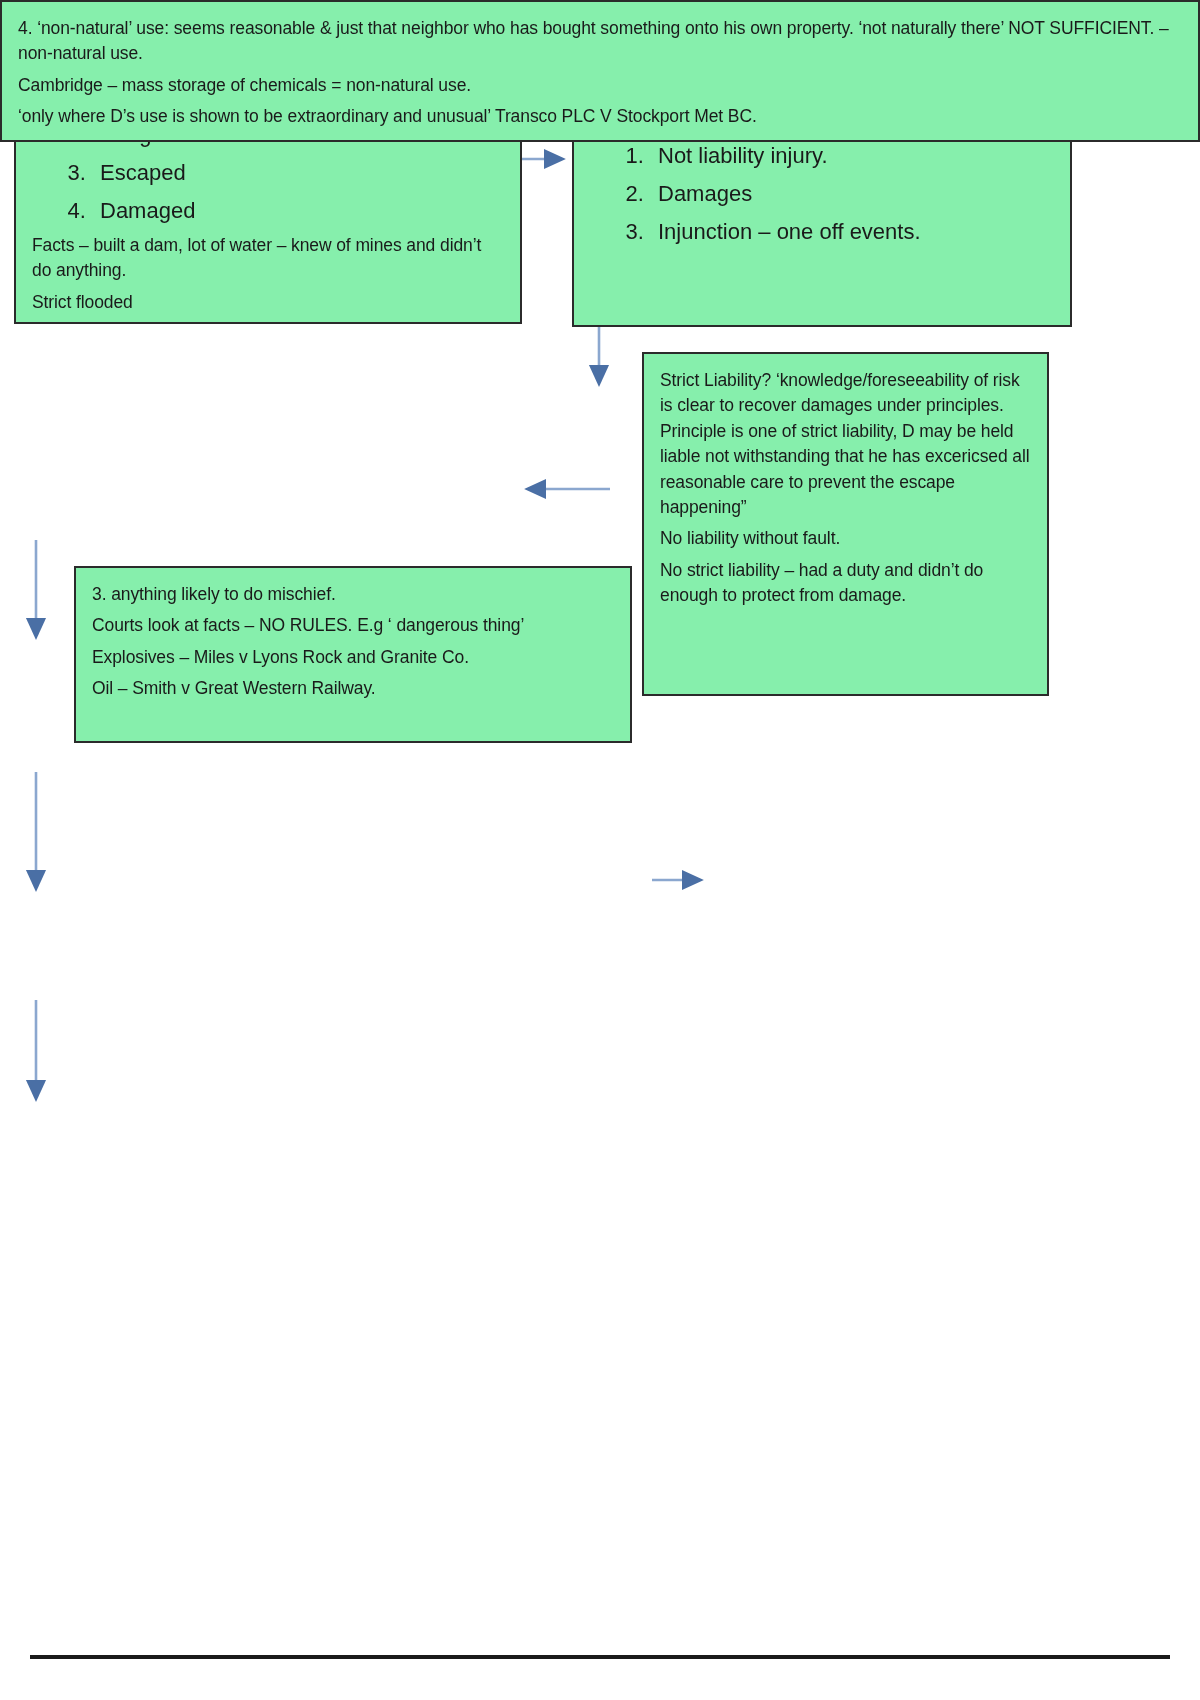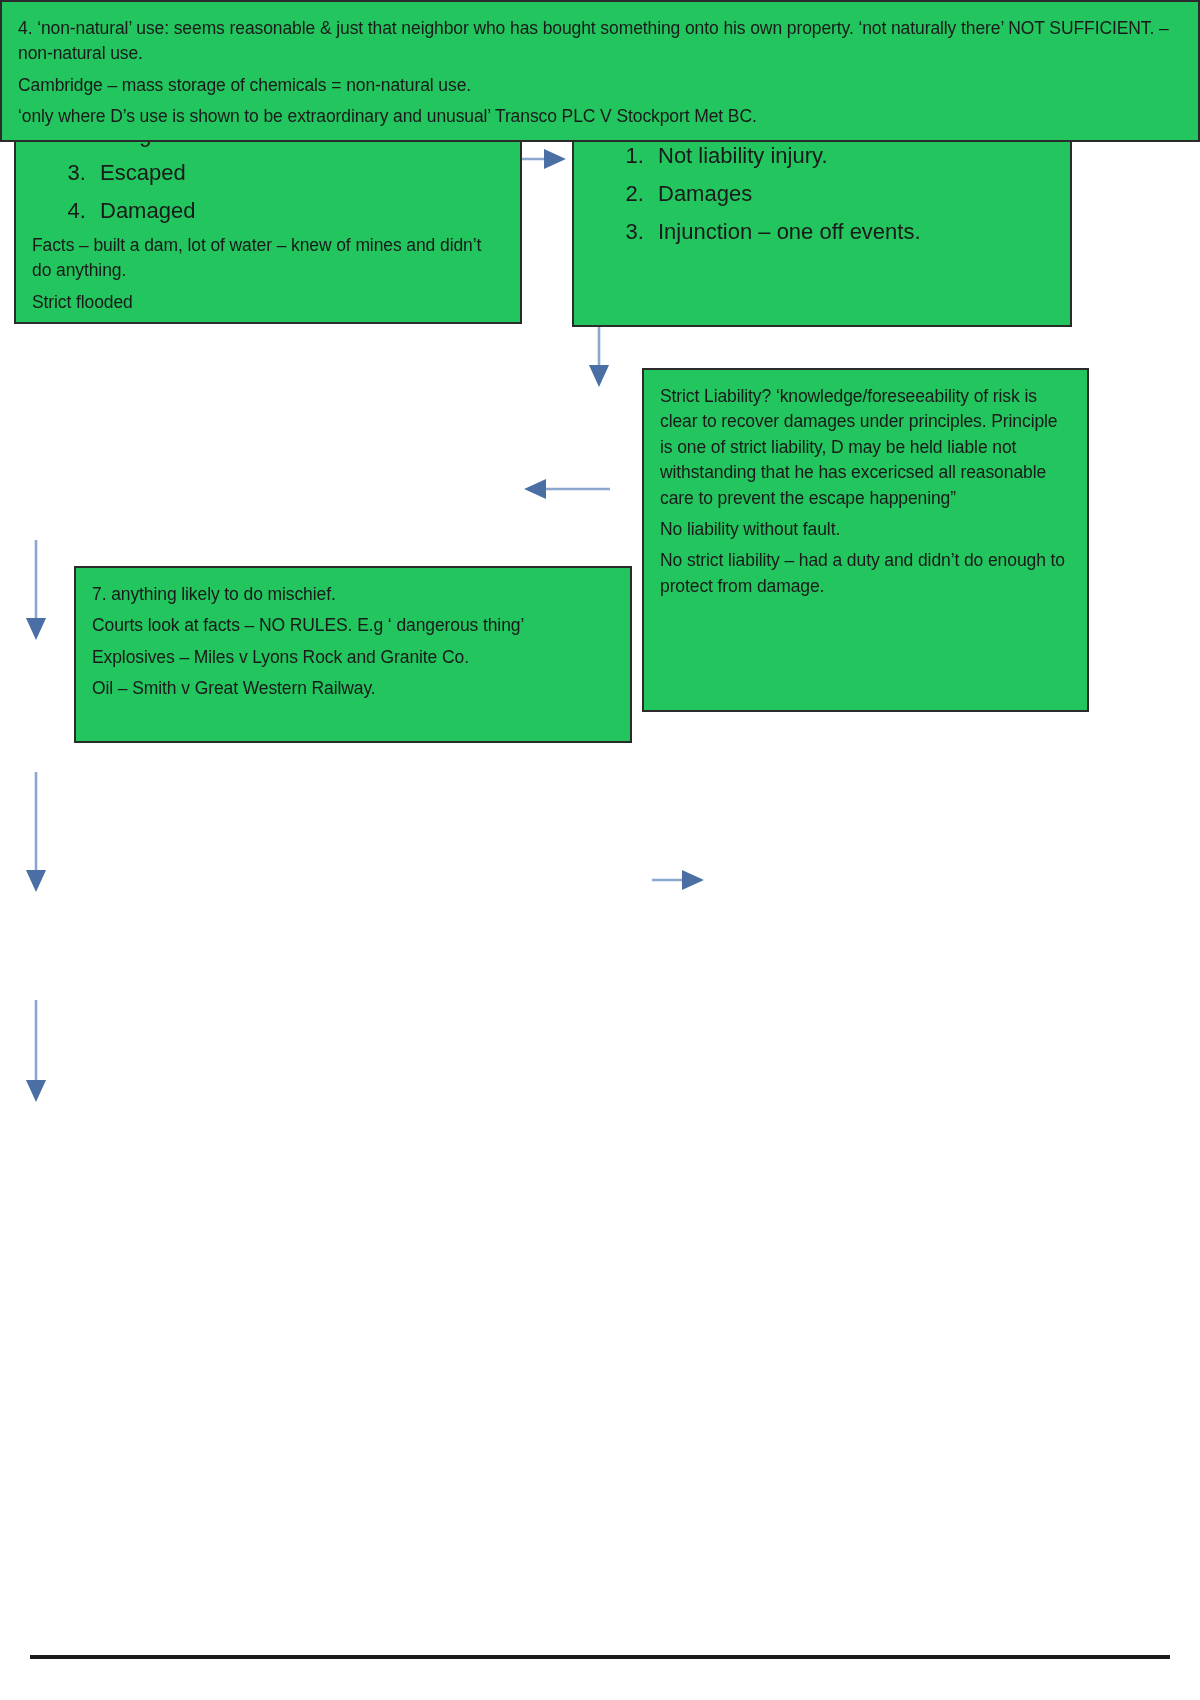--- a/index.html
+++ b/index.html
@@ -15,21 +15,21 @@
     position: relative;
     width: 1200px;
     height: 1700px;
     background: #ffffff;
     overflow: hidden;
   }
   .box {
     position: absolute;
     box-sizing: border-box;
     border: 2px solid #2b2b2b;
-    background: #22c55e;
+    background: #86efac;
     padding: 14px 16px 10px 16px;
     z-index: 3;
   }
   .line {
     margin: 0 0 6px 0;
     font-size: 17.5px;
     line-height: 1.45;
     letter-spacing: -0.1px;
     white-space: pre-wrap;
   }
@@ -64,21 +64,21 @@
     top: 1655px;
     width: 1140px;
     height: 4px;
     background: #1a1a1a;
     z-index: 2;
   }
 
   
   #box-rylands   { left: 14px;  top: 34px;  width: 508px;  height: 290px; }
   #box-whosue    { left: 572px; top: 30px;  width: 500px;  height: 297px; }
-  #box-strict    { left: 642px; top: 368px; width: 447px;  height: 344px; }
+  #box-strict    { left: 642px; top: 352px; width: 407px;  height: 344px; }
   #box-bought    { left: 20px;  top: 392px; width: 484px;  height: 137px; }
   #box-mischief  { left: 74px;  top: 566px; width: 558px;  height: 177px; }
   #box-escapes   { left: 58px;  top": 0;    }
   #box-escapes   { left: 58px;  top: 800px; width: 614px;  height: 181px; }
   #box-future    { left: 710px; top: 793px; width: 378px;  height: 153px; }
   #box-nonnat    { left: 94px;  top: 1033px; width: 604px; height: 207px; }
 </style>
 </head>
 <body>
 
@@ -129,21 +129,21 @@
   </div>
 
   <div class="box" id="box-strict">
     <div class="line">Strict Liability? ‘knowledge/foreseeability of risk is clear to recover damages under principles. Principle is one of strict liability, D may be held liable not withstanding that he has excericsed all reasonable care to prevent the escape happening”</div>
     <div class="line">No liability without fault.</div>
     <div class="line">No strict liability – had a duty and didn’t do enough to protect from damage.</div>
   </div>
 
 
   <div class="box" id="box-mischief">
-    <div class="line">7. anything likely to do mischief.</div>
+    <div class="line">3. anything likely to do mischief.</div>
     <div class="line">Courts look at facts – NO RULES. E.g ‘ dangerous thing’</div>
     <div class="line">Explosives – Miles v Lyons Rock and Granite Co.</div>
     <div class="line">Oil – Smith v Great Western Railway.</div>
   </div>
 
   <div class="box" id="box-escapes">
     <div class="line">3. escapes – means ‘from a place where the D has occupation/control over land to a place which is outside his occupation/control’</div>
     <div class="line">Read v Lyons – military factory inspection – leaving premises – explosion – injured in process of leaving. Hadn’t left premises – NO ESCAPE.</div>
   </div>
 

